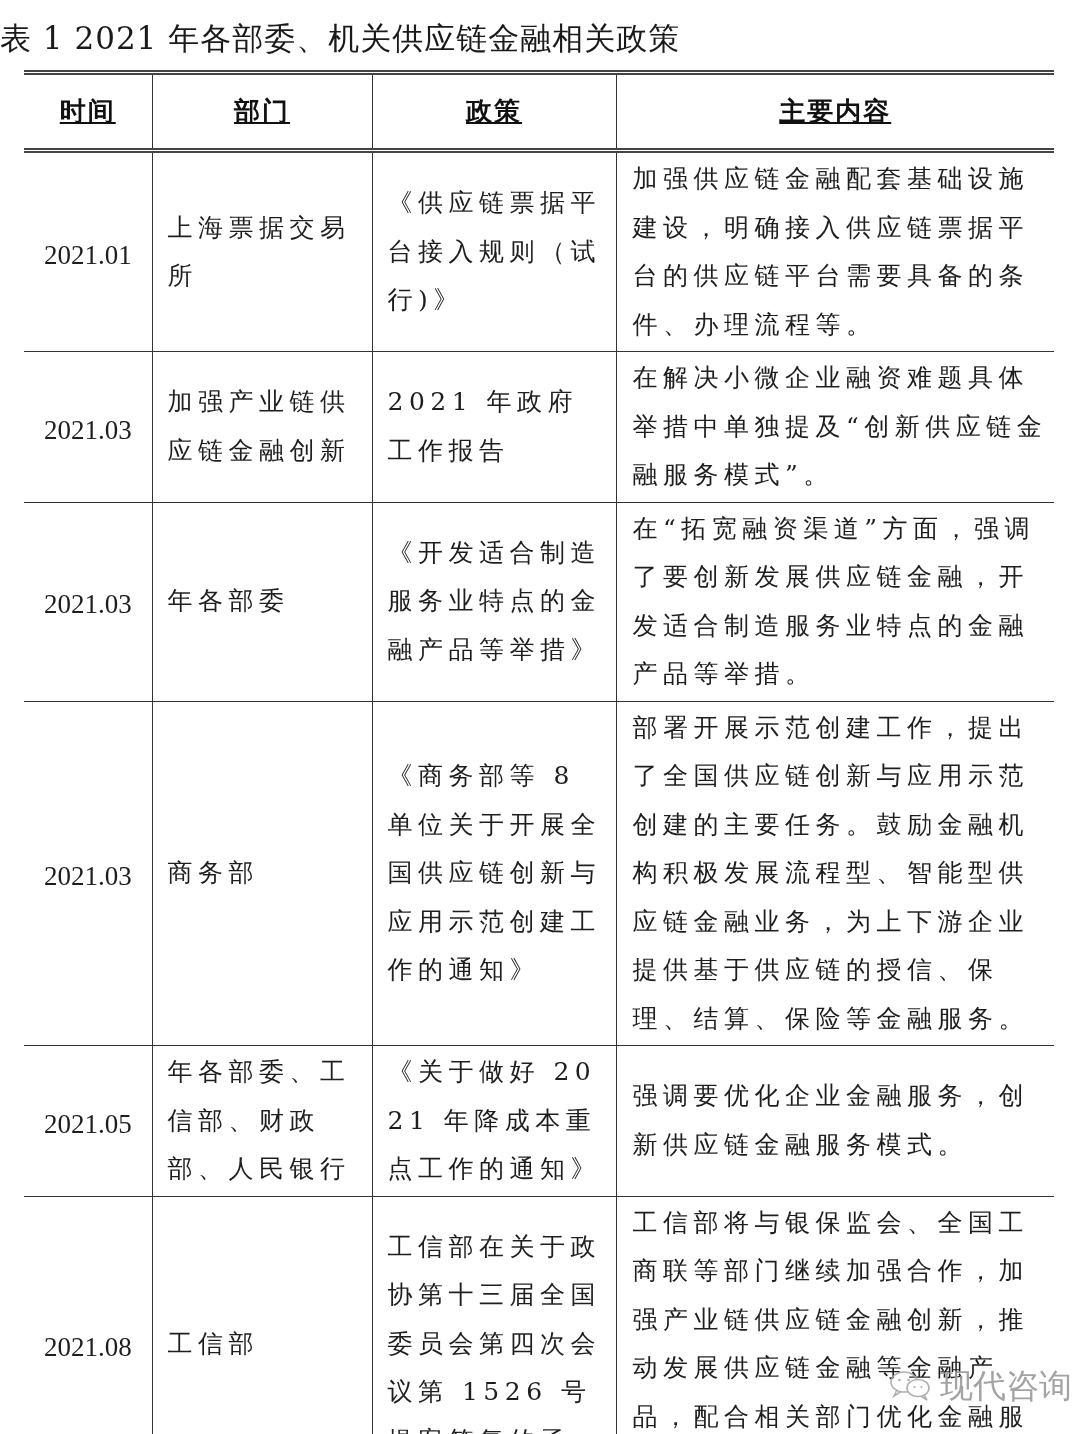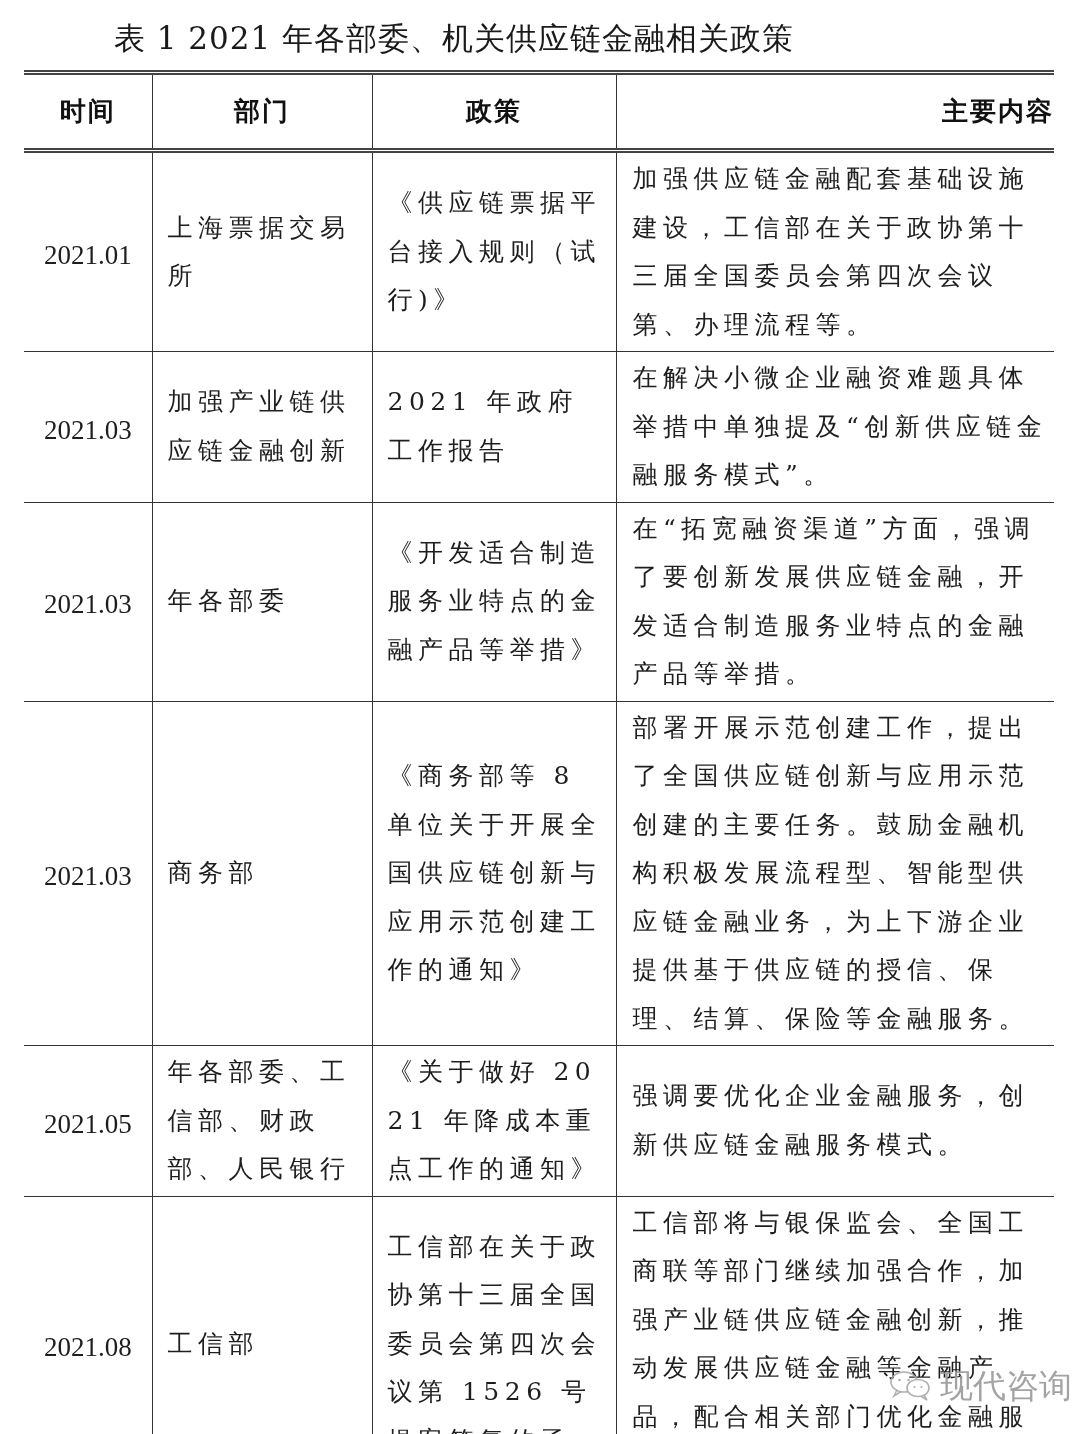--- a/index.html
+++ b/index.html
@@ -13,21 +13,20 @@
       position: relative;
       overflow: hidden;
       font-family: "DejaVu Serif", "Liberation Serif", serif;
       color: #1a1a1a;
     }
     .title {
       position: absolute;
       top: 14px;
       left: 0;
       width: 908px;
-      text-align: center;
       font-size: 31px;
       letter-spacing: 1px;
       line-height: 48px;
       color: #1a1a1a;
     }
     .table-wrap {
       position: absolute;
       left: 24px;
       top: 70px;
       width: 1030px;
@@ -51,23 +50,24 @@
       letter-spacing: 2px;
       text-align: center;
       vertical-align: middle;
       border-top: 5px double #444;
       border-bottom: 5px double #444;
       border-left: 1.5px solid #333;
       border-right: 1.5px solid #333;
       padding: 0;
       color: #111;
       font-family: "DejaVu Sans", "Liberation Sans", sans-serif;
+      text-decoration: underline;
     }
     th:first-child { border-left: none; }
-    th:last-child { border-right: none; text-align: right; }
+    th:last-child { border-right: none; }
 
     td {
       border-top: 1.5px solid #333;
       border-bottom: 1.5px solid #333;
       border-left: 1.5px solid #333;
       border-right: 1.5px solid #333;
       vertical-align: middle;
       font-size: 25px;
       line-height: 48.5px;
       letter-spacing: 5.5px;
@@ -128,21 +128,21 @@
         <th>部门</th>
         <th>政策</th>
         <th>主要内容</th>
       </tr>
     </thead>
     <tbody>
       <tr class="r1">
         <td>2021.01</td>
         <td>上海票据交易所</td>
         <td>《供应链票据平台接入规则（试行)》</td>
-        <td>加强供应链金融配套基础设施建设，工信部在关于政协第十三届全国委员会第四次会议第、办理流程等。</td>
+        <td>加强供应链金融配套基础设施建设，明确接入供应链票据平台的供应链平台需要具备的条件、办理流程等。</td>
       </tr>
       <tr class="r2">
         <td>2021.03</td>
         <td>加强产业链供应链金融创新</td>
         <td>2021 年政府工作报告</td>
         <td>在解决小微企业融资难题具体举措中单独提及“创新供应链金融服务模式”。</td>
       </tr>
       <tr class="r3">
         <td>2021.03</td>
         <td>年各部委</td>

